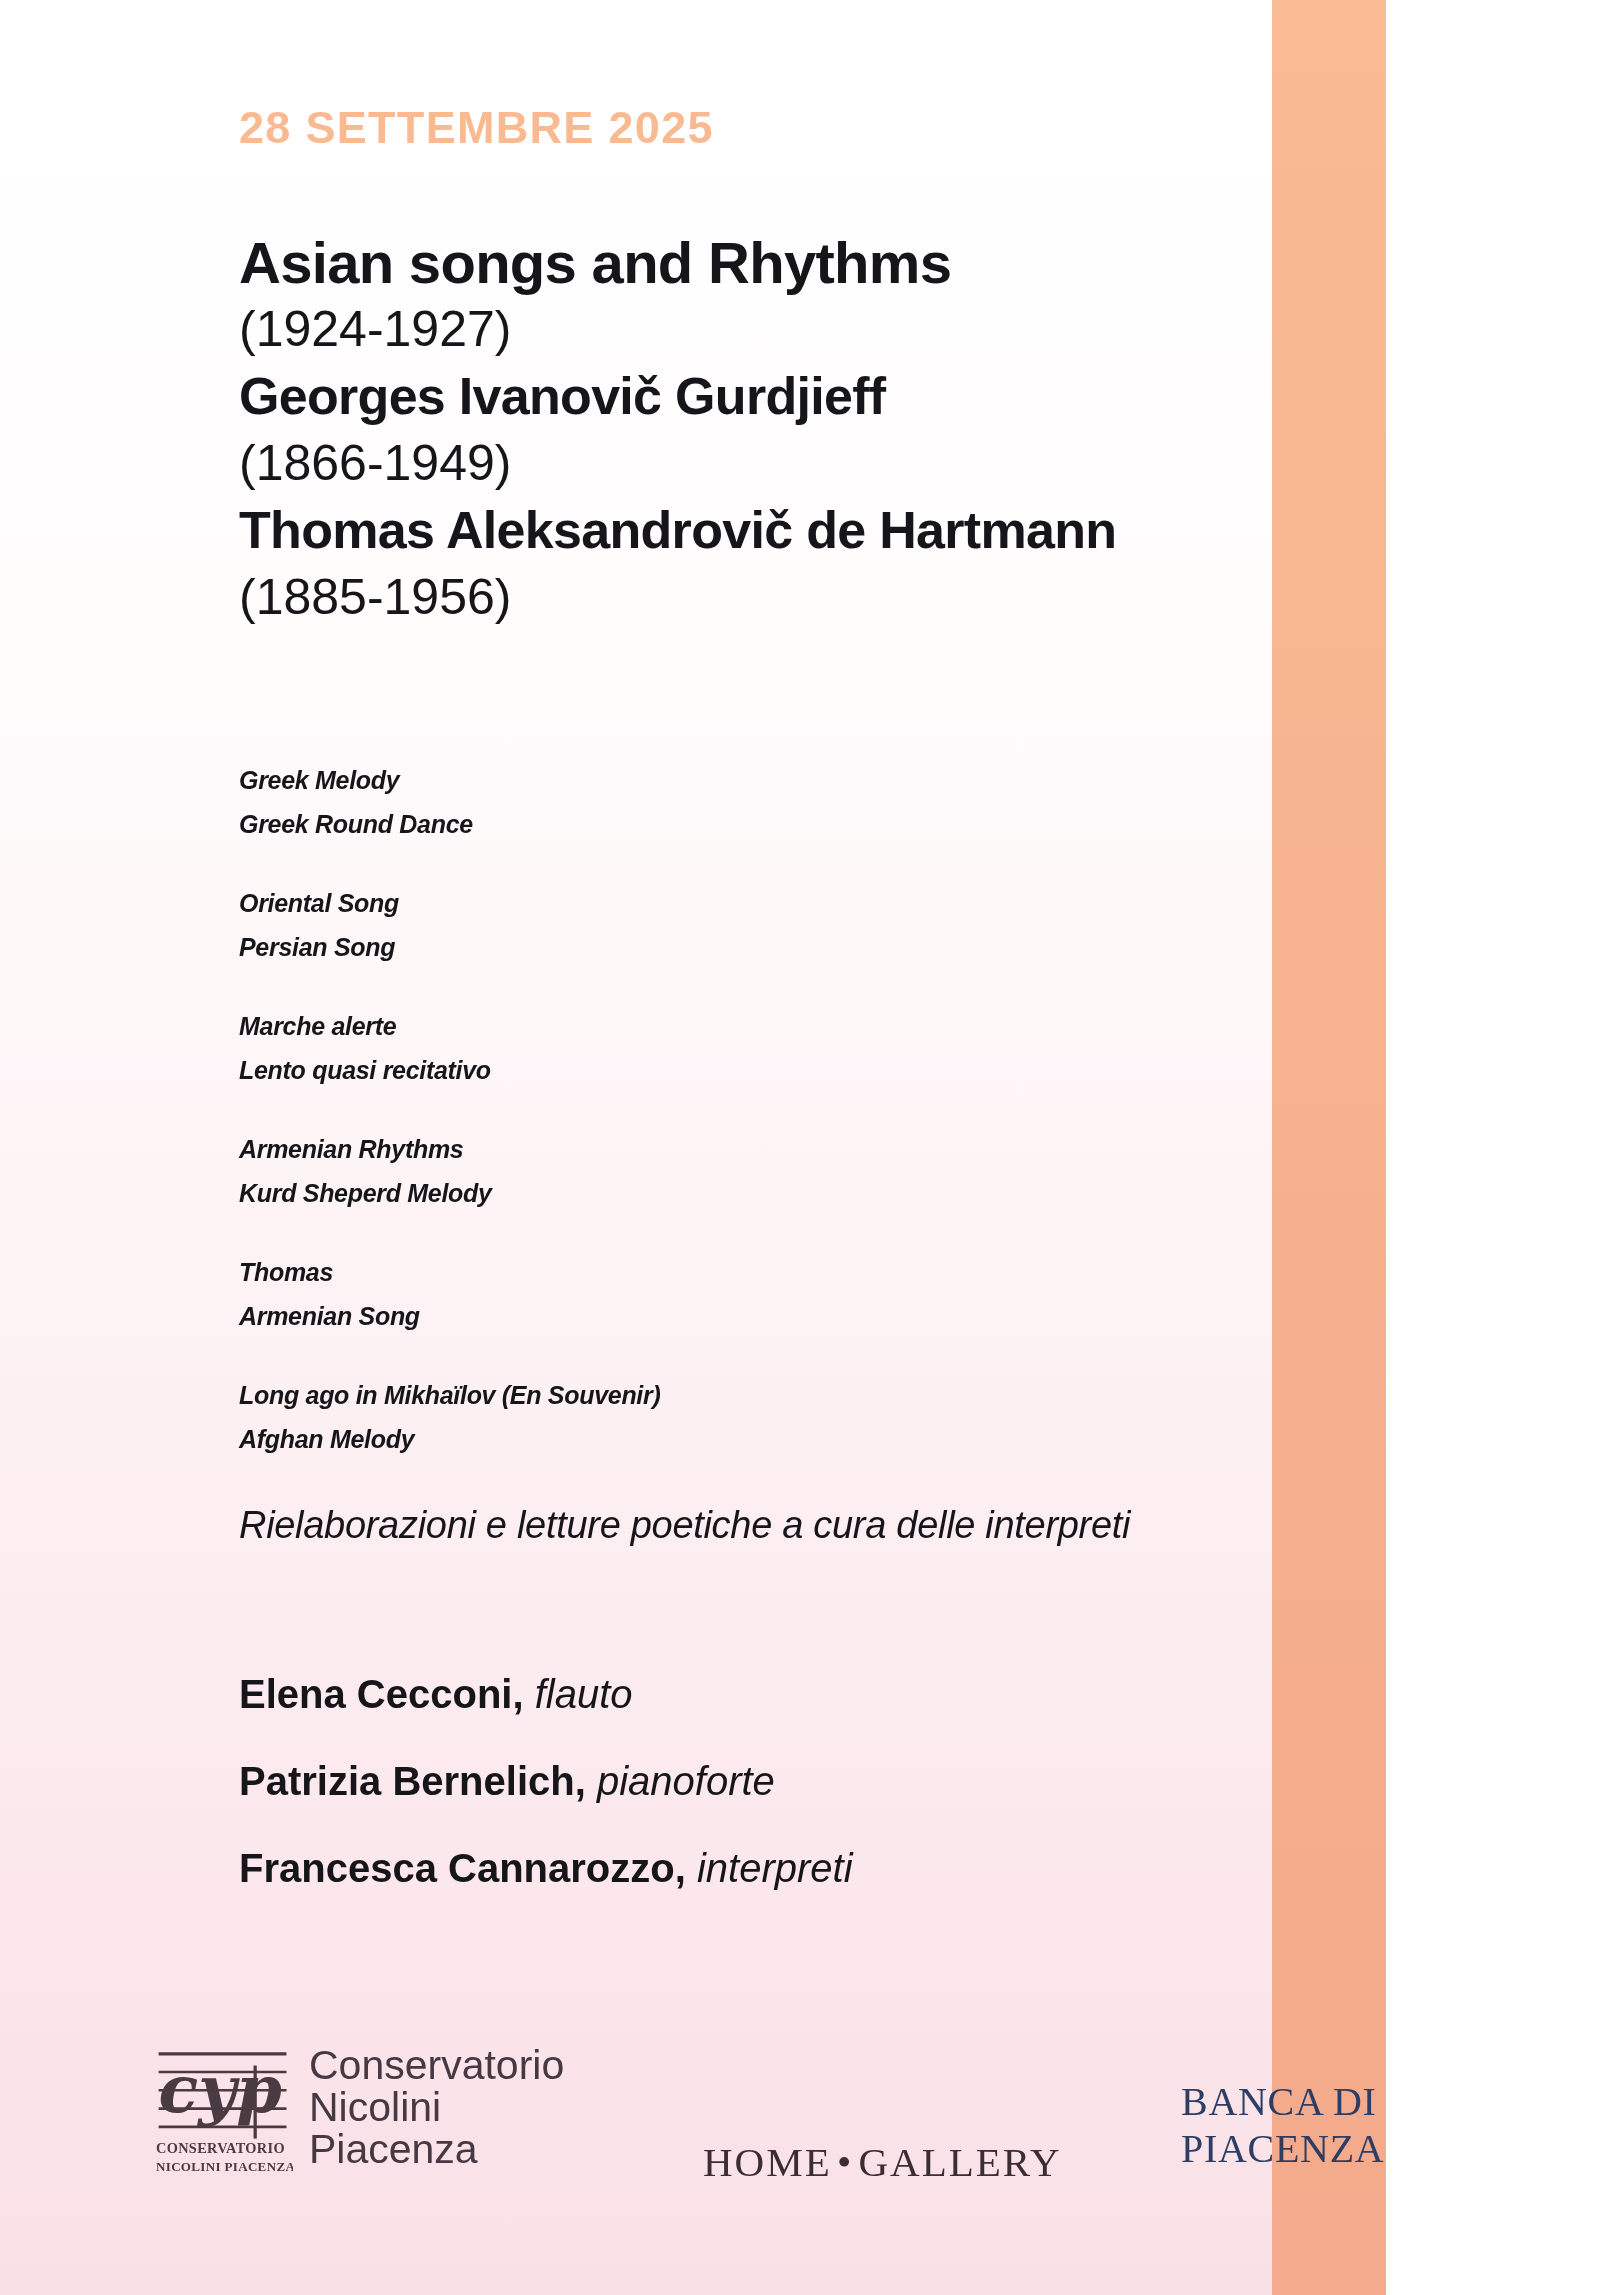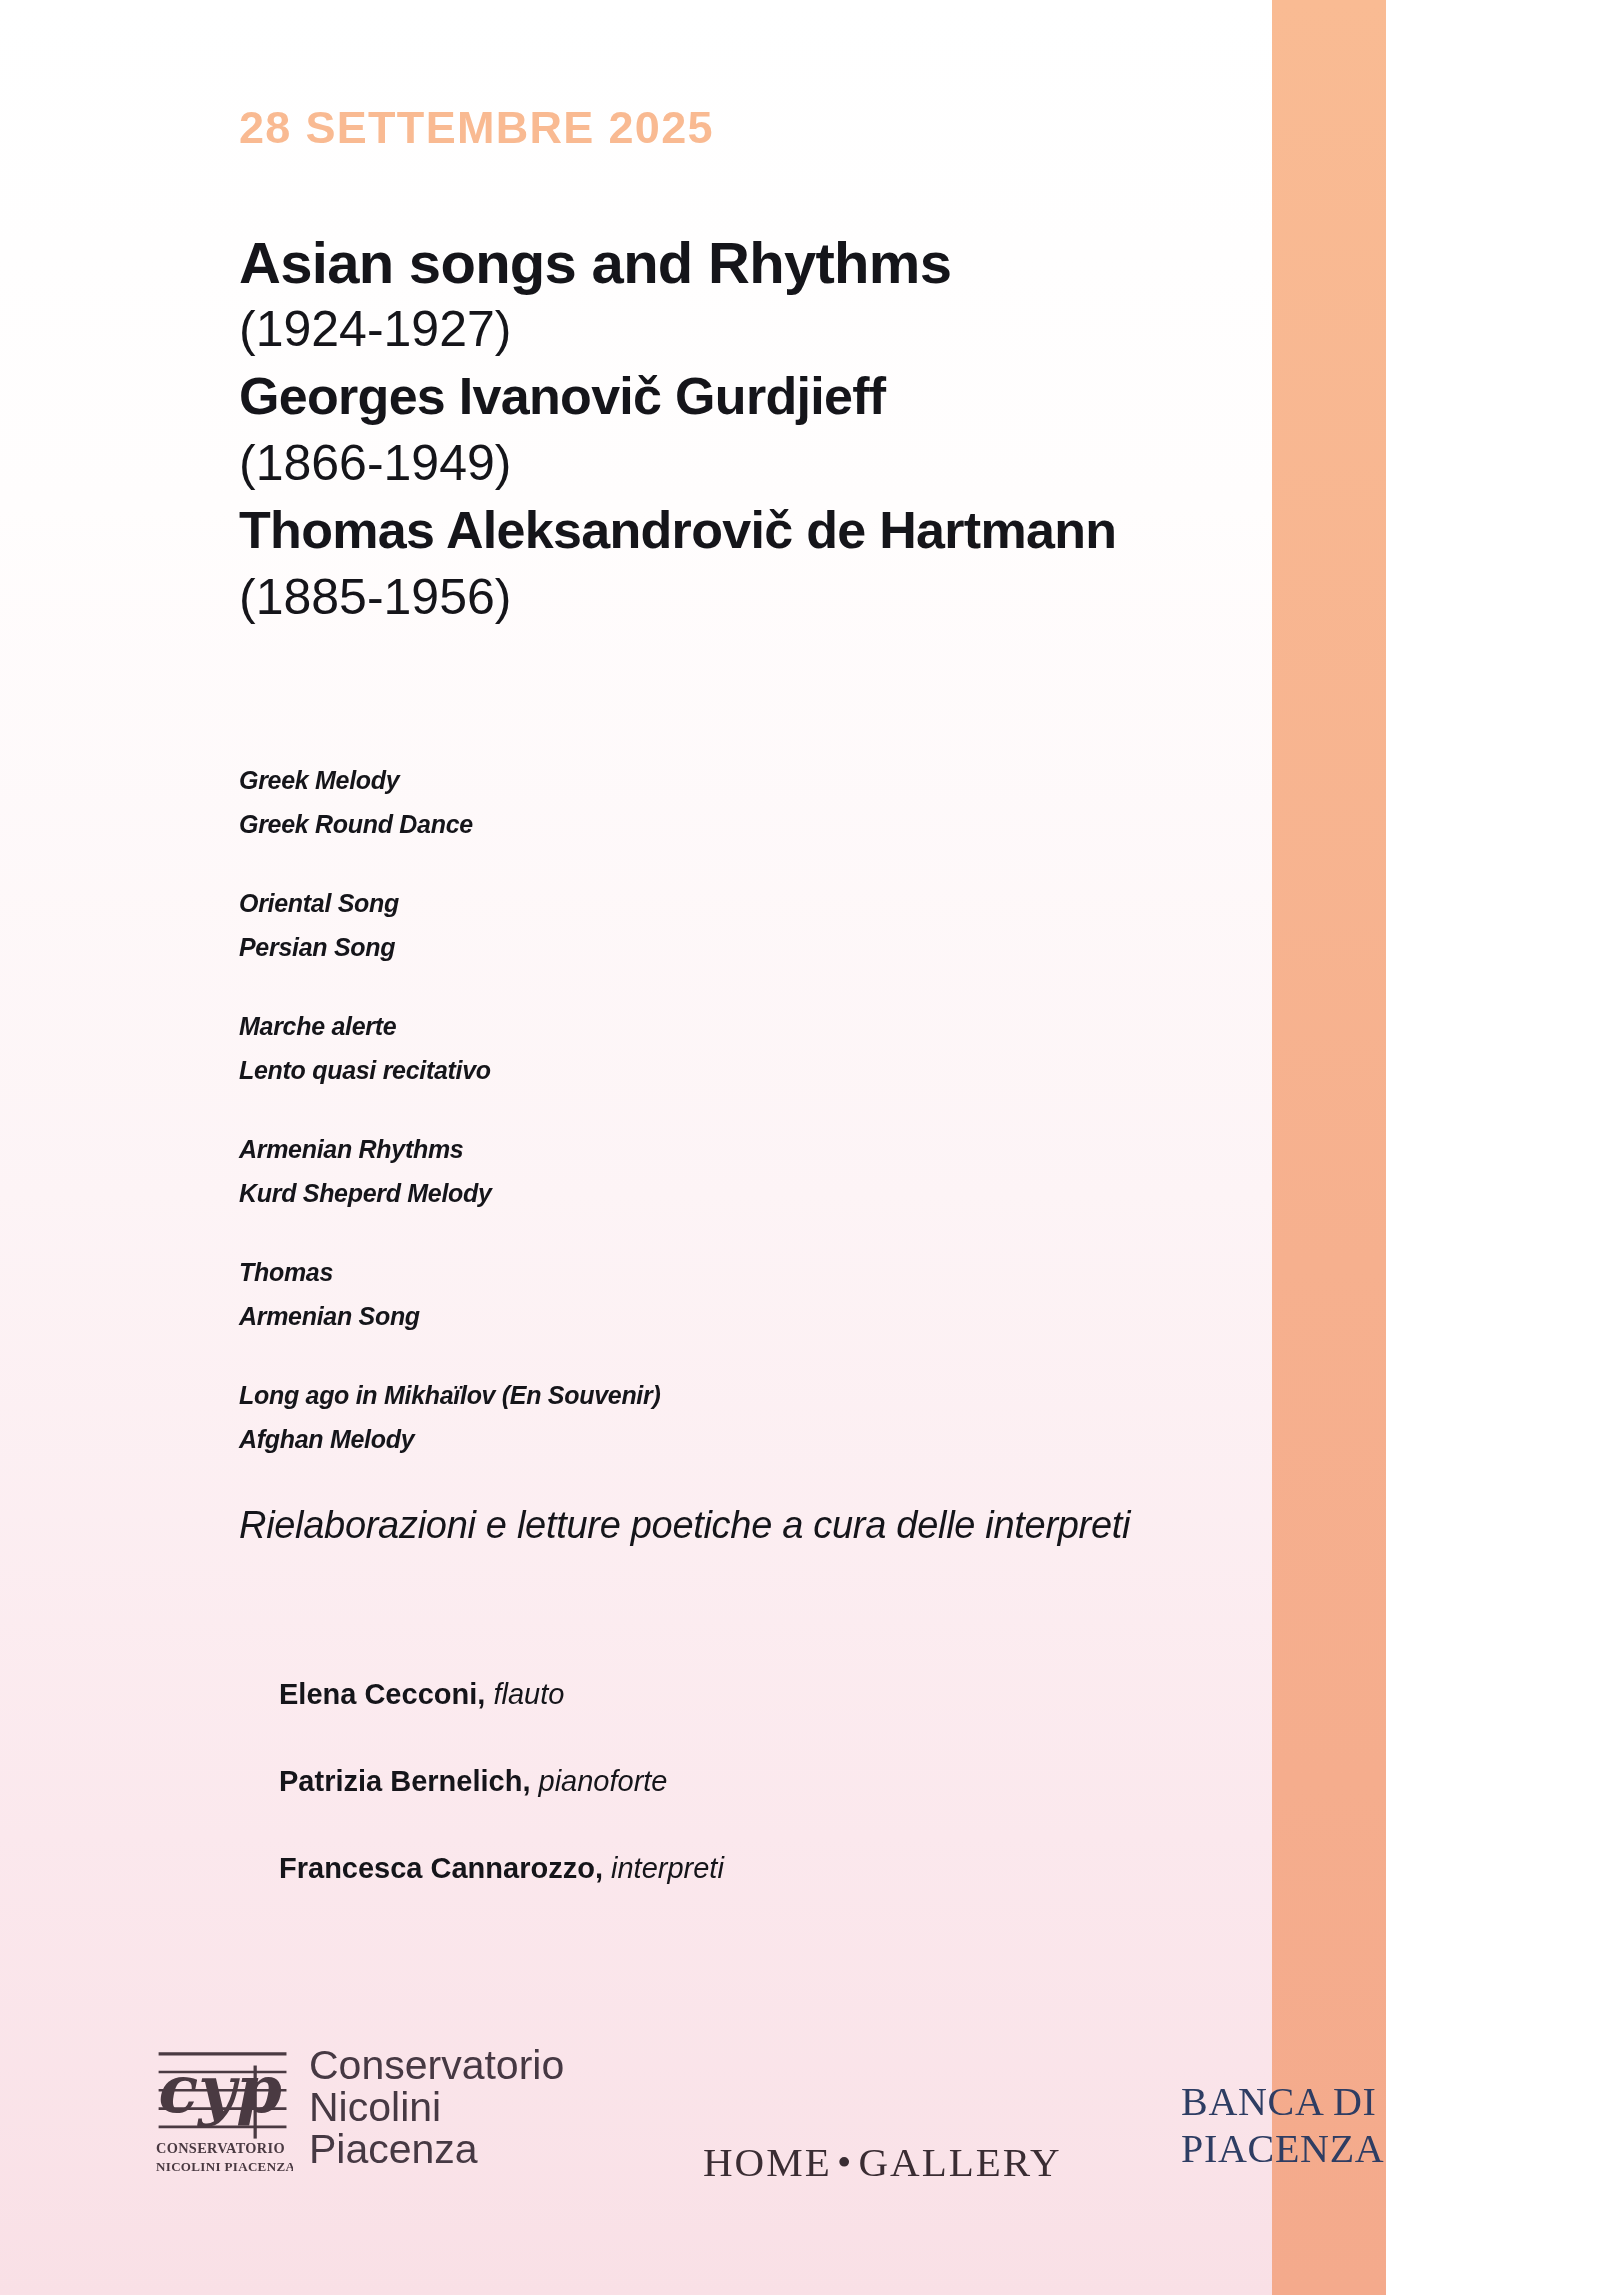--- a/index.html
+++ b/index.html
@@ -30,21 +30,21 @@
   .pair{margin-bottom:35px;}
   .piece{
     font-size:25px;font-weight:bold;font-style:italic;
     line-height:44px;letter-spacing:-0.3px;white-space:nowrap;
   }
   .note{
     position:absolute;left:239px;top:1504px;
     font-size:38px;font-style:italic;letter-spacing:-0.3px;white-space:nowrap;
   }
   .performers{position:absolute;left:239px;top:1673px;}
-  .performer{line-height:42px;font-size:29px;margin-bottom:45px;white-space:nowrap;margin-left:40px;}
+  .performer{line-height:42px;font-size:40px;margin-bottom:45px;white-space:nowrap;}
   .p-name{font-weight:bold;}
   .p-sep{font-weight:bold;}
   .p-instr{font-style:italic;}
   .emblem{position:absolute;left:156px;top:2047px;}
   .wordmark{
     position:absolute;left:309px;top:2044px;
     font-size:41px;line-height:42px;color:#463943;letter-spacing:0;
   }
   .homegallery{
     position:absolute;left:703px;top:2138px;

